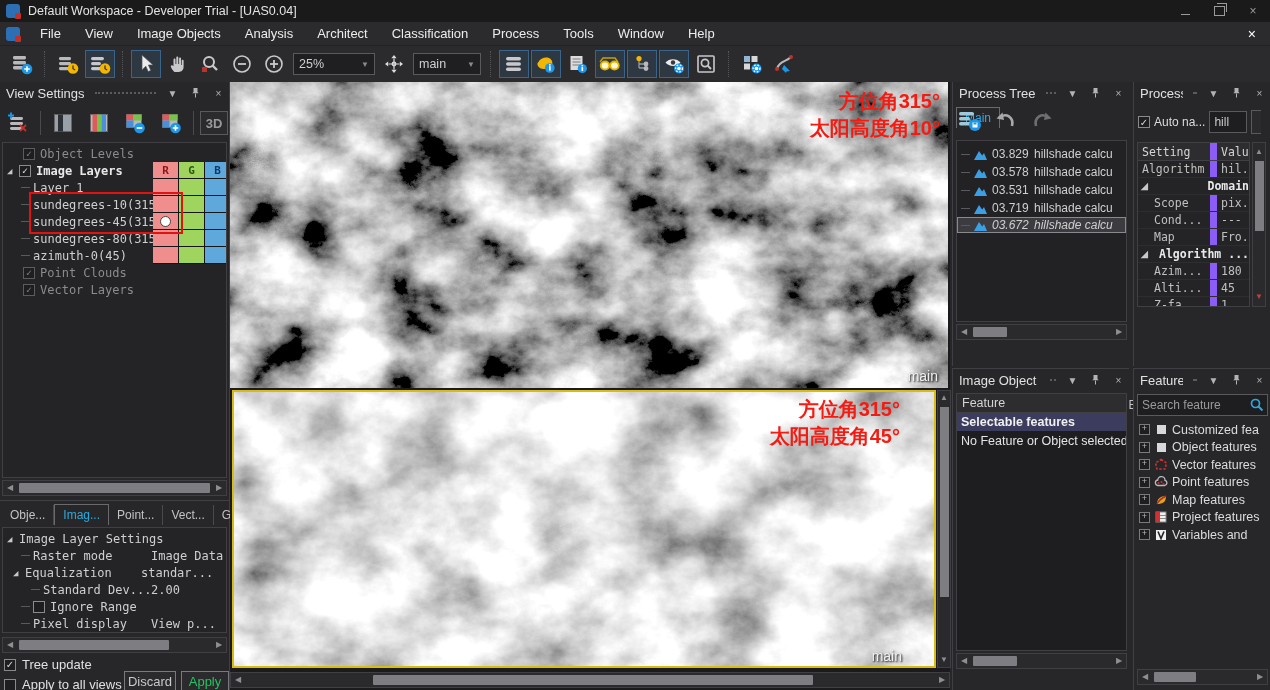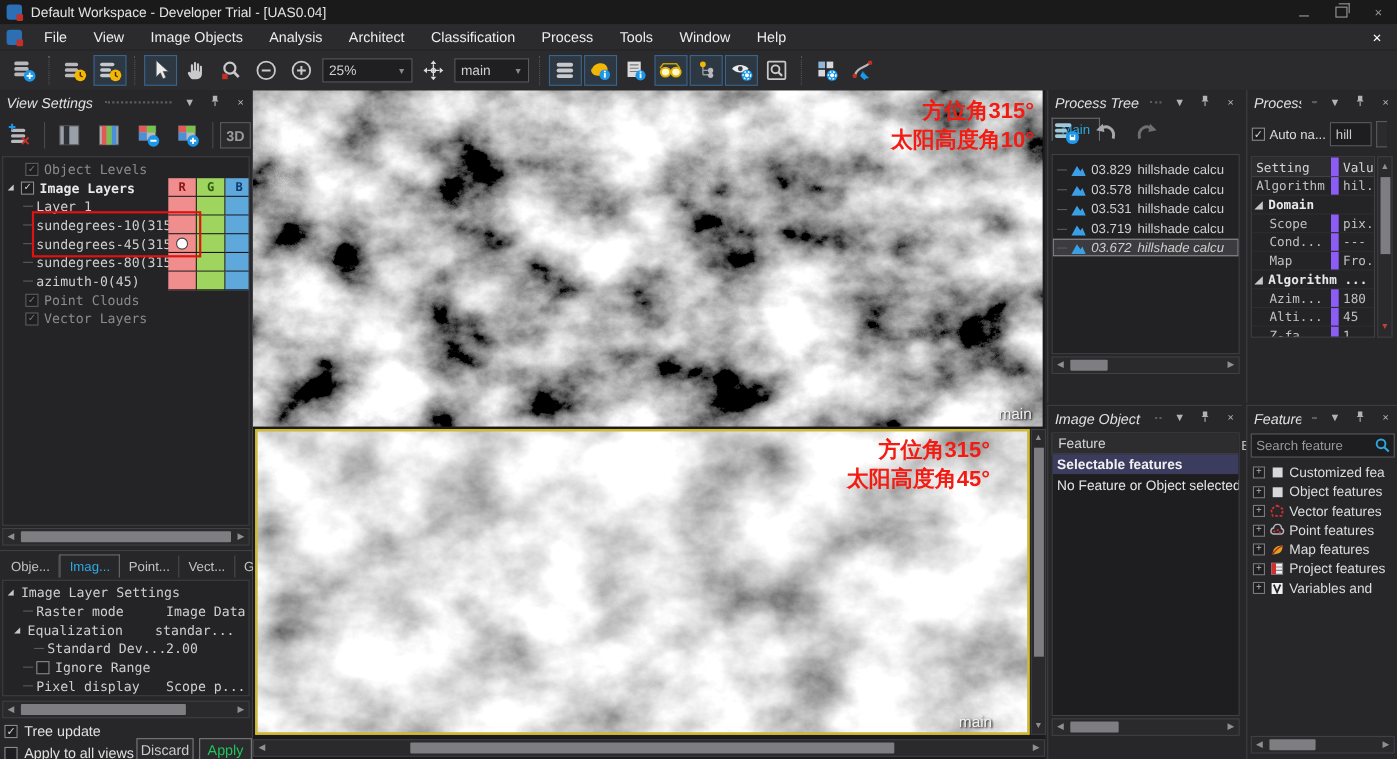--- a/index.html
+++ b/index.html
@@ -23,21 +23,21 @@
   .toolbar{position:absolute;left:0;top:46px;width:1270px;height:36px;background:#2b2b2d;
            display:flex;align-items:center;padding-left:6px;box-sizing:border-box;}
   .tbtn{width:30px;height:28px;display:flex;align-items:center;justify-content:center;border:1px solid transparent;margin:0 1px;box-sizing:border-box;}
   .tbtn.on{border-color:#39648c;background:#2e3843;}
   .tsep{width:1px;height:26px;border-left:1px dotted #55555a;margin:0 6px;}
   .dd{height:22px;background:#1f1f22;border:1px solid #5a5a5e;display:flex;align-items:center;
       padding:0 5px;color:#cfcfcf;font-size:12.5px;box-sizing:border-box;margin:0 3px;}
   .dd .arr{margin-left:auto;color:#8a8a8e;font-size:8px;padding-left:8px;}
   
   .panel{position:absolute;background:#27272a;box-sizing:border-box;}
-  .phdr{display:flex;align-items:center;height:22px;padding:0 4px 0 6px;gap:10px;color:#e0e0e0;font-size:13px;font-style:italic;}
+  .phdr{display:flex;align-items:center;height:22px;padding:0 4px 0 6px;gap:10px;color:#e0e0e0;font-size:13px;}
   .phdr .dots{flex:1;height:3px;border-top:2px dotted #5c5c60;margin-top:2px;}
   .hbtn{color:#b3b3b3;font-size:10px;width:13px;text-align:center;flex:0 0 auto;}
   .box{background:#1e1e20;border:1px solid #3f3f44;box-sizing:border-box;position:absolute;overflow:hidden;}
   .mono{font-family:"DejaVu Sans Mono",monospace;}
   
   .hscroll{position:absolute;height:16px;background:#2a2a2c;border:1px solid #3f3f44;box-sizing:border-box;display:flex;align-items:center;}
   .vscroll{position:absolute;width:14px;background:#2a2a2c;border:1px solid #3f3f44;box-sizing:border-box;}
   .sarrow{color:#8f8f93;font-size:8px;width:14px;text-align:center;flex:0 0 auto;line-height:14px;}
   .sthumb{height:10px;background:#7d7d82;border-radius:1px;}
   .vthumb{position:absolute;left:2px;width:9px;background:#7d7d82;}
@@ -63,21 +63,21 @@
   
   .anno{position:absolute;color:#f31b12;font-weight:bold;font-size:20px;line-height:27px;text-align:right;}
   .vlabel{position:absolute;color:#f0f0f0;font-size:14px;text-shadow:1px 1px 2px #000;}
   
   .pbtn{background:#2b2b2d;border:1px solid #7a7a7e;color:#c9c9c9;font-size:13px;
         display:flex;align-items:center;justify-content:center;box-sizing:border-box;}
   input.searchin{background:#1e1e20;border:1px solid #5a5a5e;color:#c9c9c9;font-size:12px;
         font-family:"Liberation Sans",sans-serif;box-sizing:border-box;padding:2px 4px;outline:none;}
   input.searchin::placeholder{color:#9a9a9e;}
   
-  .pp-row{display:flex;height:16px;align-items:center;font-size:11.5px;color:#c0c0c0;border-bottom:1px solid #2d2d30;}
+  .pp-row{display:flex;height:16px;align-items:center;font-size:11.5px;color:#c0c0c0;border-bottom:1px solid #2d2d30;justify-content:space-between;}
   .pp-lab{width:72px;padding-left:4px;box-sizing:border-box;overflow:hidden;white-space:nowrap;}
   .pp-val{flex:1;padding-left:4px;border-left:7px solid #8b5cf6;overflow:hidden;white-space:nowrap;align-self:stretch;display:flex;align-items:center;}
   .pp-row.grp{font-weight:bold;color:#e8e8e8;}
   
   .fv-row{display:flex;align-items:center;height:17.5px;font-size:12.5px;color:#dcdcdc;white-space:nowrap;overflow:hidden;}
   .plusbox{width:9px;height:9px;border:1px solid #7a7a7e;color:#b8b8b8;font-size:9px;line-height:7px;text-align:center;margin:0 4px 0 2px;flex:0 0 auto;background:#1e1e20;}
   .fv-ico{width:14px;height:13px;margin-right:4px;flex:0 0 auto;display:flex;align-items:center;justify-content:center;}
 </style>
 </head>
 <body>
@@ -464,21 +464,21 @@
       </div>
       <div class="trow mono" style="padding-left:18px">
         <span class="twig"></span>
           <span class="cb"></span>
           <span style="width:5px"></span>
         <span>Ignore Range</span>
       </div>
       <div class="trow mono" style="padding-left:18px">
         <span class="twig"></span>
           <span style="width:118px;overflow:hidden">Pixel display</span>
-        <span>Scope p...</span>
+        <span>View p...</span>
       </div>
     </div>
     <div class="hscroll" style="left:2px;top:136px;width:225px;">
       <span class="sarrow">◀</span>
       <span class="sthumb" style="width:150px;margin-left:2px;"></span>
       <span class="sarrow" style="margin-left:auto">▶</span>
     </div>
     <div style="position:absolute;left:4px;top:156px;display:flex;align-items:center;gap:6px;">
       <span class="cb">✓</span>
       <span style="font-size:13px;color:#e0e0e0">Tree update</span>

